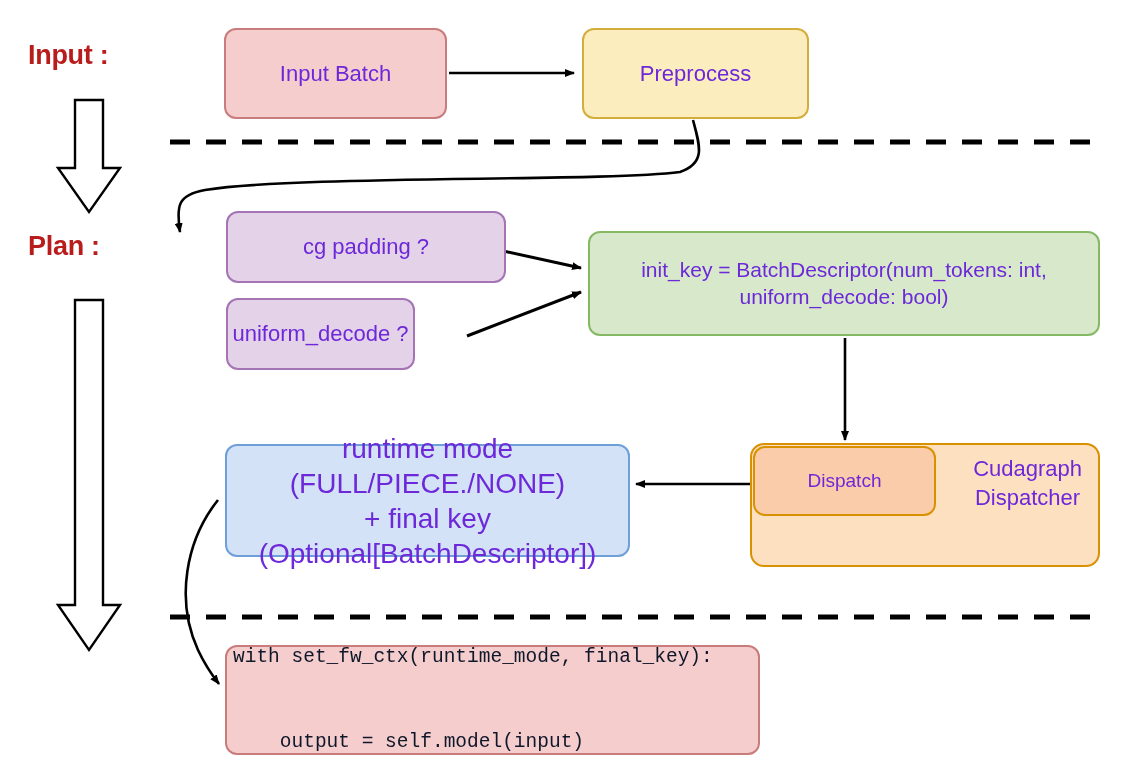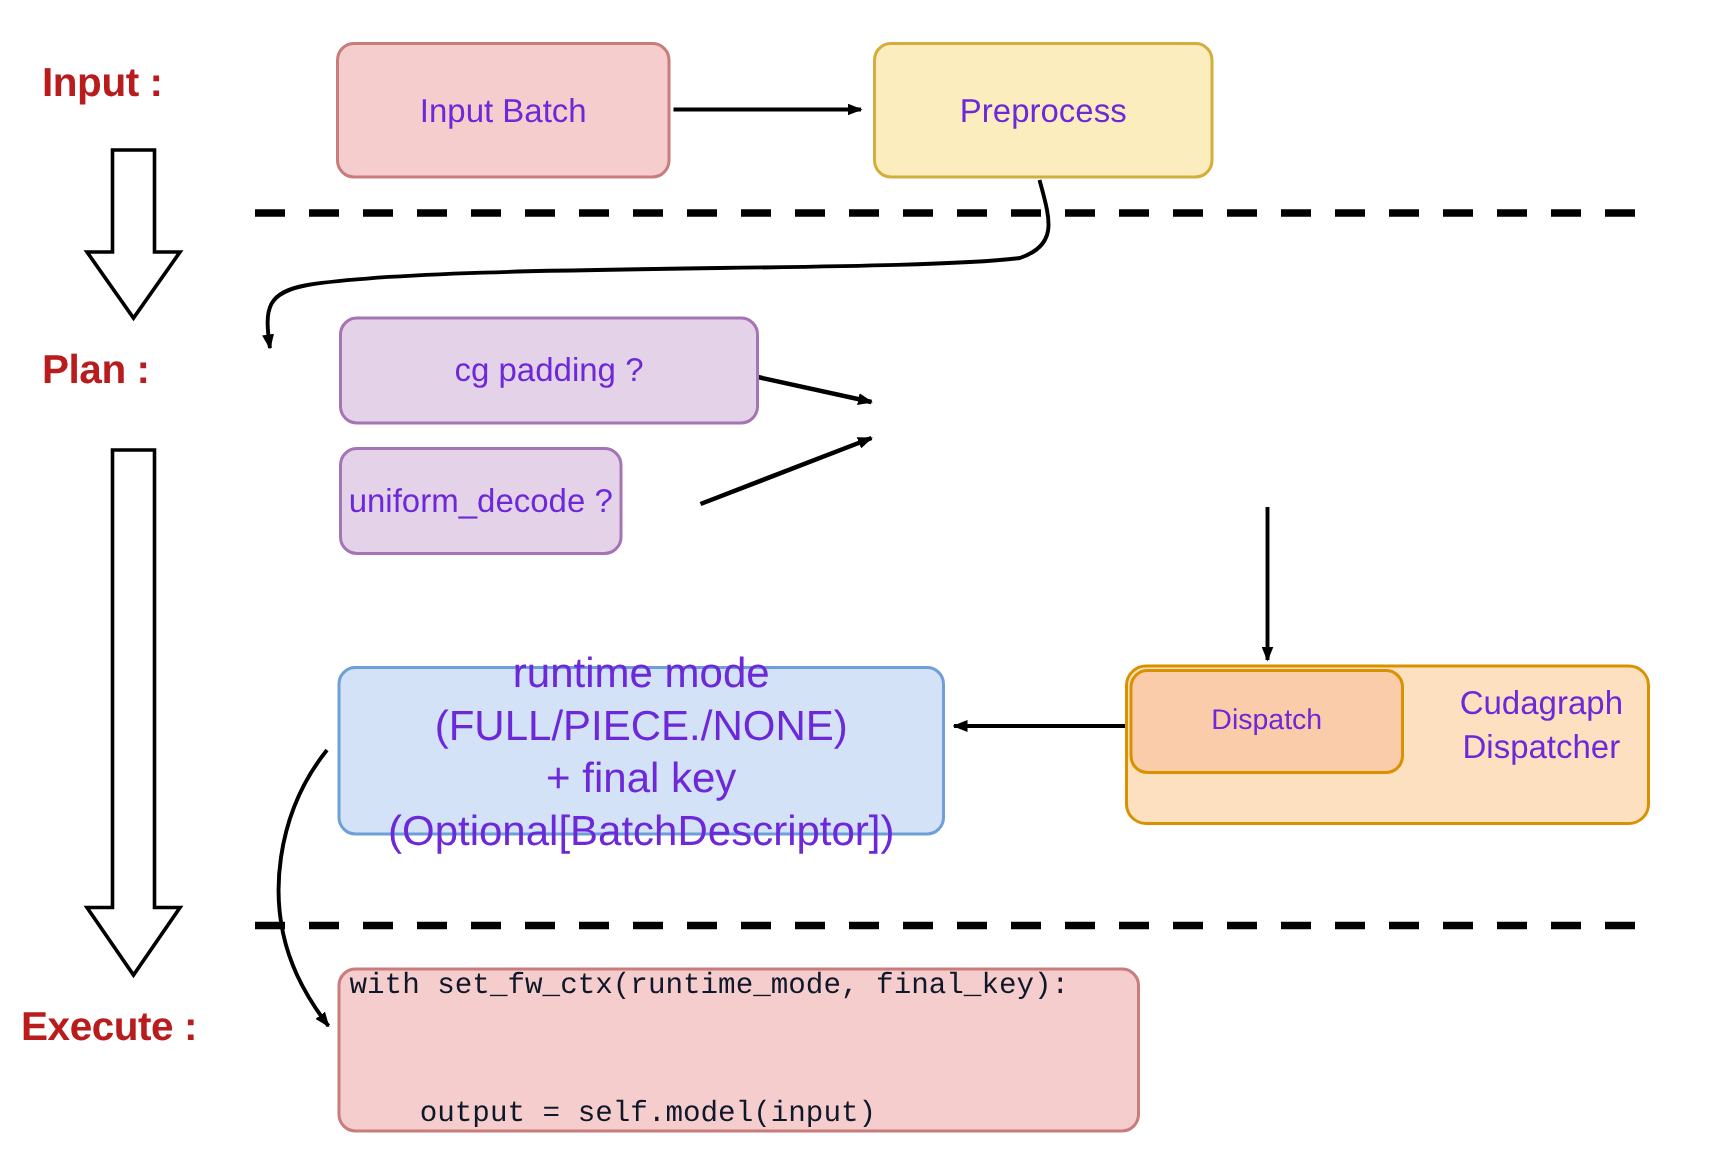--- a/index.html
+++ b/index.html
@@ -84,21 +84,21 @@
   }
   
   #node-runtime-mode {
     left: 225px; top: 444px; width: 405px; height: 113px;
     background: #d3e2f7;
     border-color: #6f9fd8;
     font-size: 28px;
   }
   
   #node-cudagraph-dispatcher {
-    left: 750px; top: 443px; width: 350px; height: 107px;
+    left: 750px; top: 443px; width: 350px; height: 124px;
     background: #fde0c0;
     border-color: #d99100;
     border-radius: 14px;
     align-items: flex-start;
     justify-content: flex-end;
     font-size: 22px;
   }
   #node-cudagraph-dispatcher .cgd-label {
     margin-top: 10px;
     margin-right: 16px;
@@ -163,38 +163,43 @@
 
     <line x1="752" y1="484" x2="636" y2="484" stroke="#000000" stroke-width="2.6" marker-end="url(#ah)"></line>
 
     <path d="M218,500 C186,540 175,600 198,650 C205,665 212,675 219,684" fill="none" stroke="#000000" stroke-width="2.6" marker-end="url(#ah)"></path>
   </svg>
 
   <div class="stage-label" style="left:28px; top:40px;">Input :</div>
 
   <div class="stage-label" style="left:28px; top:231px;">Plan :</div>
 
-  <div class="stage-label" style="left:14px; top:669px;">Execute :</div>
 
   <div class="node" id="node-input-batch">
     <span>Input Batch</span>
   </div>
 
   <div class="node" id="node-preprocess">
     <span>Preprocess</span>
   </div>
 
   <div class="node" id="node-cg-padding">
     <span>cg padding ?</span>
   </div>
 
   <div class="node" id="node-uniform-decode">
     <span>uniform_decode ?</span>
   </div>
 
+  <div class="node" id="node-batch-descriptor">
+    <div>
+      <span>init_key = BatchDescriptor(num_tokens: int,</span>
+      <span>uniform_decode: bool)</span>
+    </div>
+  </div>
 
   <div class="node" id="node-runtime-mode">
     <div>
       <span>runtime mode (FULL/PIECE./NONE)</span>
       <span>+ final key (Optional[BatchDescriptor])</span>
     </div>
   </div>
 
   <div class="node" id="node-cudagraph-dispatcher">
     <div class="cgd-label">

